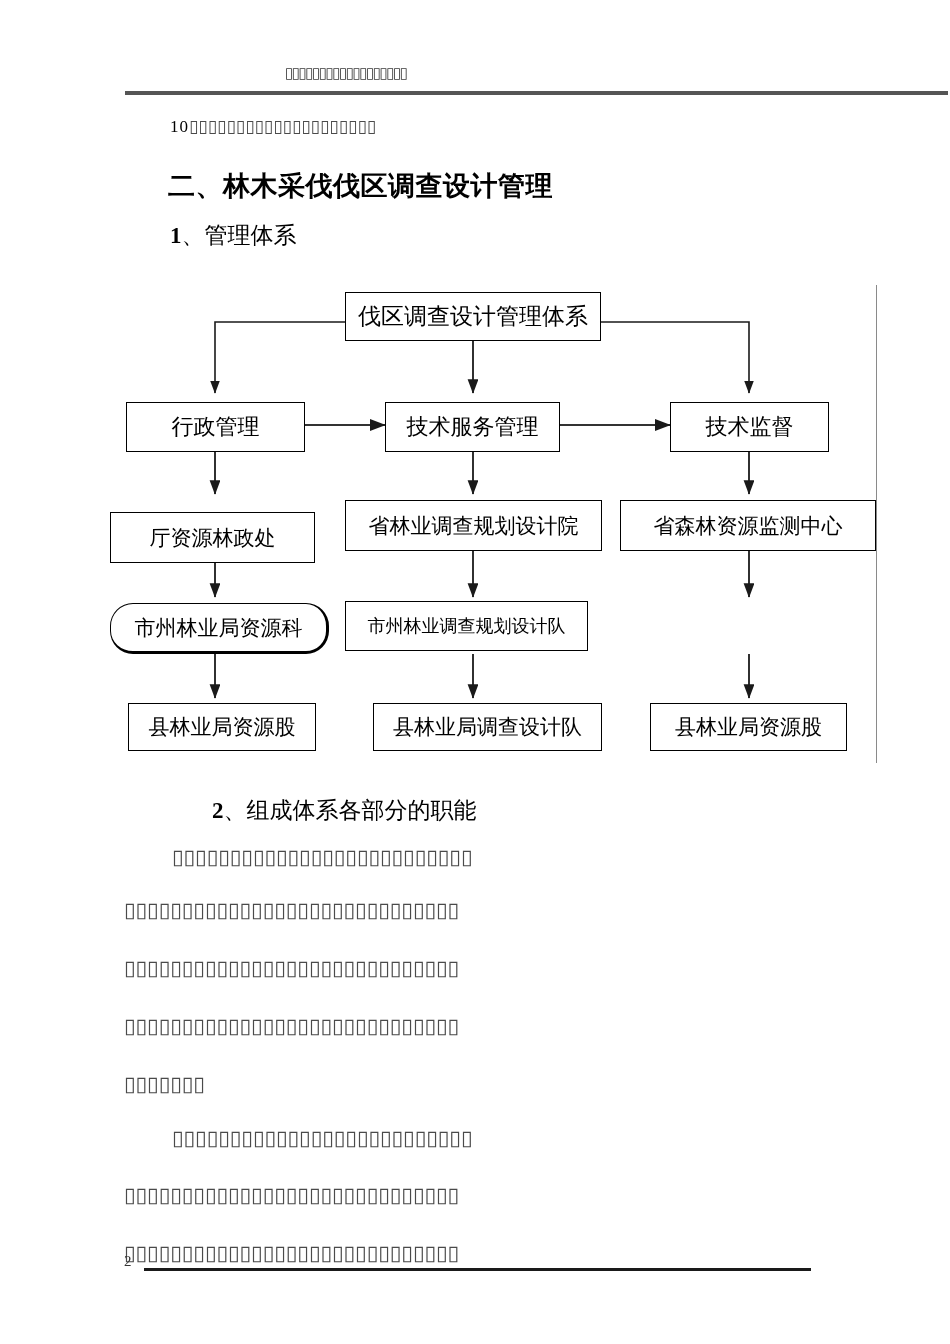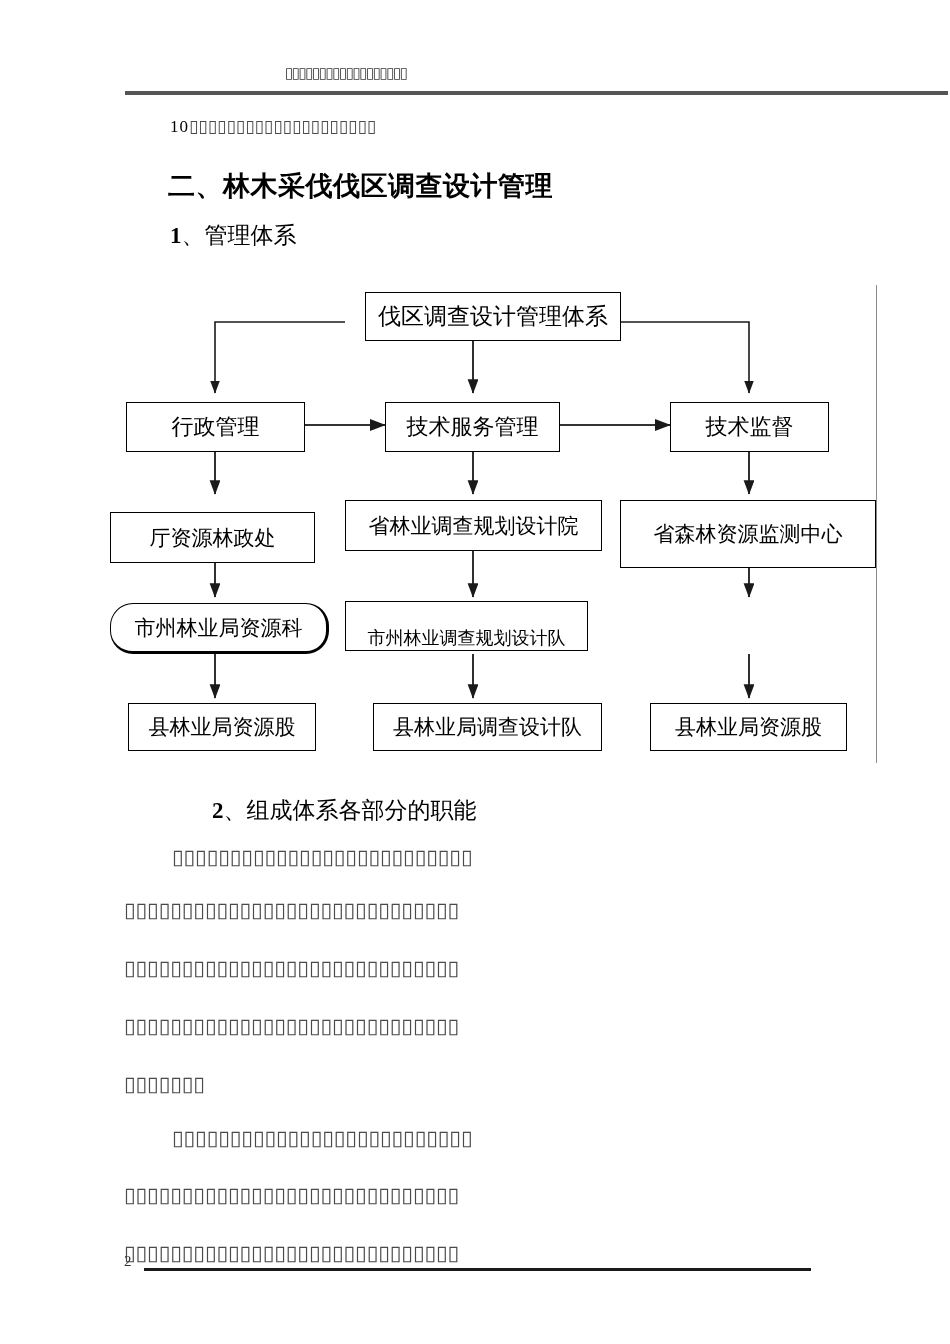--- a/index.html
+++ b/index.html
@@ -117,21 +117,21 @@
     text-align: center;
     white-space: nowrap;
   }
   .node.thick {
     border-width: 1.6px;
     border-bottom-width: 3.4px;
     border-right-width: 3.4px;
     border-radius: 23px;
   }
   .node.topalign {
-    align-items: flex-end;
+    align-items: center;
   }
   .frame-edge {
     position: absolute;
     background: #8a8a8a;
     width: 1px;
   }
 
   
   .footer-num {
     position: absolute;
@@ -192,41 +192,41 @@
       <path d="M473,551 L473,597" fill="none" stroke="#1a1a1a" stroke-width="1.8" marker-end="url(#ah)"></path>
       <path d="M749,551 L749,597" fill="none" stroke="#1a1a1a" stroke-width="1.8" marker-end="url(#ah)"></path>
 
       <path d="M215,654 L215,698" fill="none" stroke="#1a1a1a" stroke-width="1.8" marker-end="url(#ah)"></path>
       <path d="M473,654 L473,698" fill="none" stroke="#1a1a1a" stroke-width="1.8" marker-end="url(#ah)"></path>
       <path d="M749,654 L749,698" fill="none" stroke="#1a1a1a" stroke-width="1.8" marker-end="url(#ah)"></path>
     </svg>
 
     <div class="frame-edge" style="left:876px; top:285px; height:478px;"></div>
 
-    <div class="node" style="left:345px; top:292px; width:256px; height:49px; font-size:23px;margin-left:20px;">
+    <div class="node" style="left:345px; top:292px; width:256px; height:49px; font-size:23px;">
       <span>伐区调查设计管理体系</span>
     </div>
 
     <div class="node" style="left:126px; top:402px; width:179px; height:50px; font-size:22px;">
       <span>行政管理</span>
     </div>
     <div class="node" style="left:385px; top:402px; width:175px; height:50px; font-size:22px;">
       <span>技术服务管理</span>
     </div>
     <div class="node" style="left:670px; top:402px; width:159px; height:50px; font-size:22px;">
       <span>技术监督</span>
     </div>
 
     <div class="node" style="left:110px; top:500px; width:205px; height:51px; font-size:21px;margin-top:12px;">
       <span>厅资源林政处</span>
     </div>
     <div class="node" style="left:345px; top:500px; width:257px; height:51px; font-size:21px;">
       <span>省林业调查规划设计院</span>
     </div>
-    <div class="node" style="left:620px; top:500px; width:256px; height:68px; font-size:21px;font-family:Liberation Serif, serif;">
+    <div class="node" style="left:620px; top:500px; width:256px; height:51px; font-size:21px;font-family:Liberation Serif, serif;">
       <span>省森林资源监测中心</span>
     </div>
 
     <div class="node thick" style="left:110px; top:603px; width:219px; height:51px; font-size:21px;">
       <span>市州林业局资源科</span>
     </div>
     <div class="node topalign" style="left:345px; top:601px; width:243px; height:50px; font-size:18px;">
       <span>市州林业调查规划设计队</span>
     </div>
 

